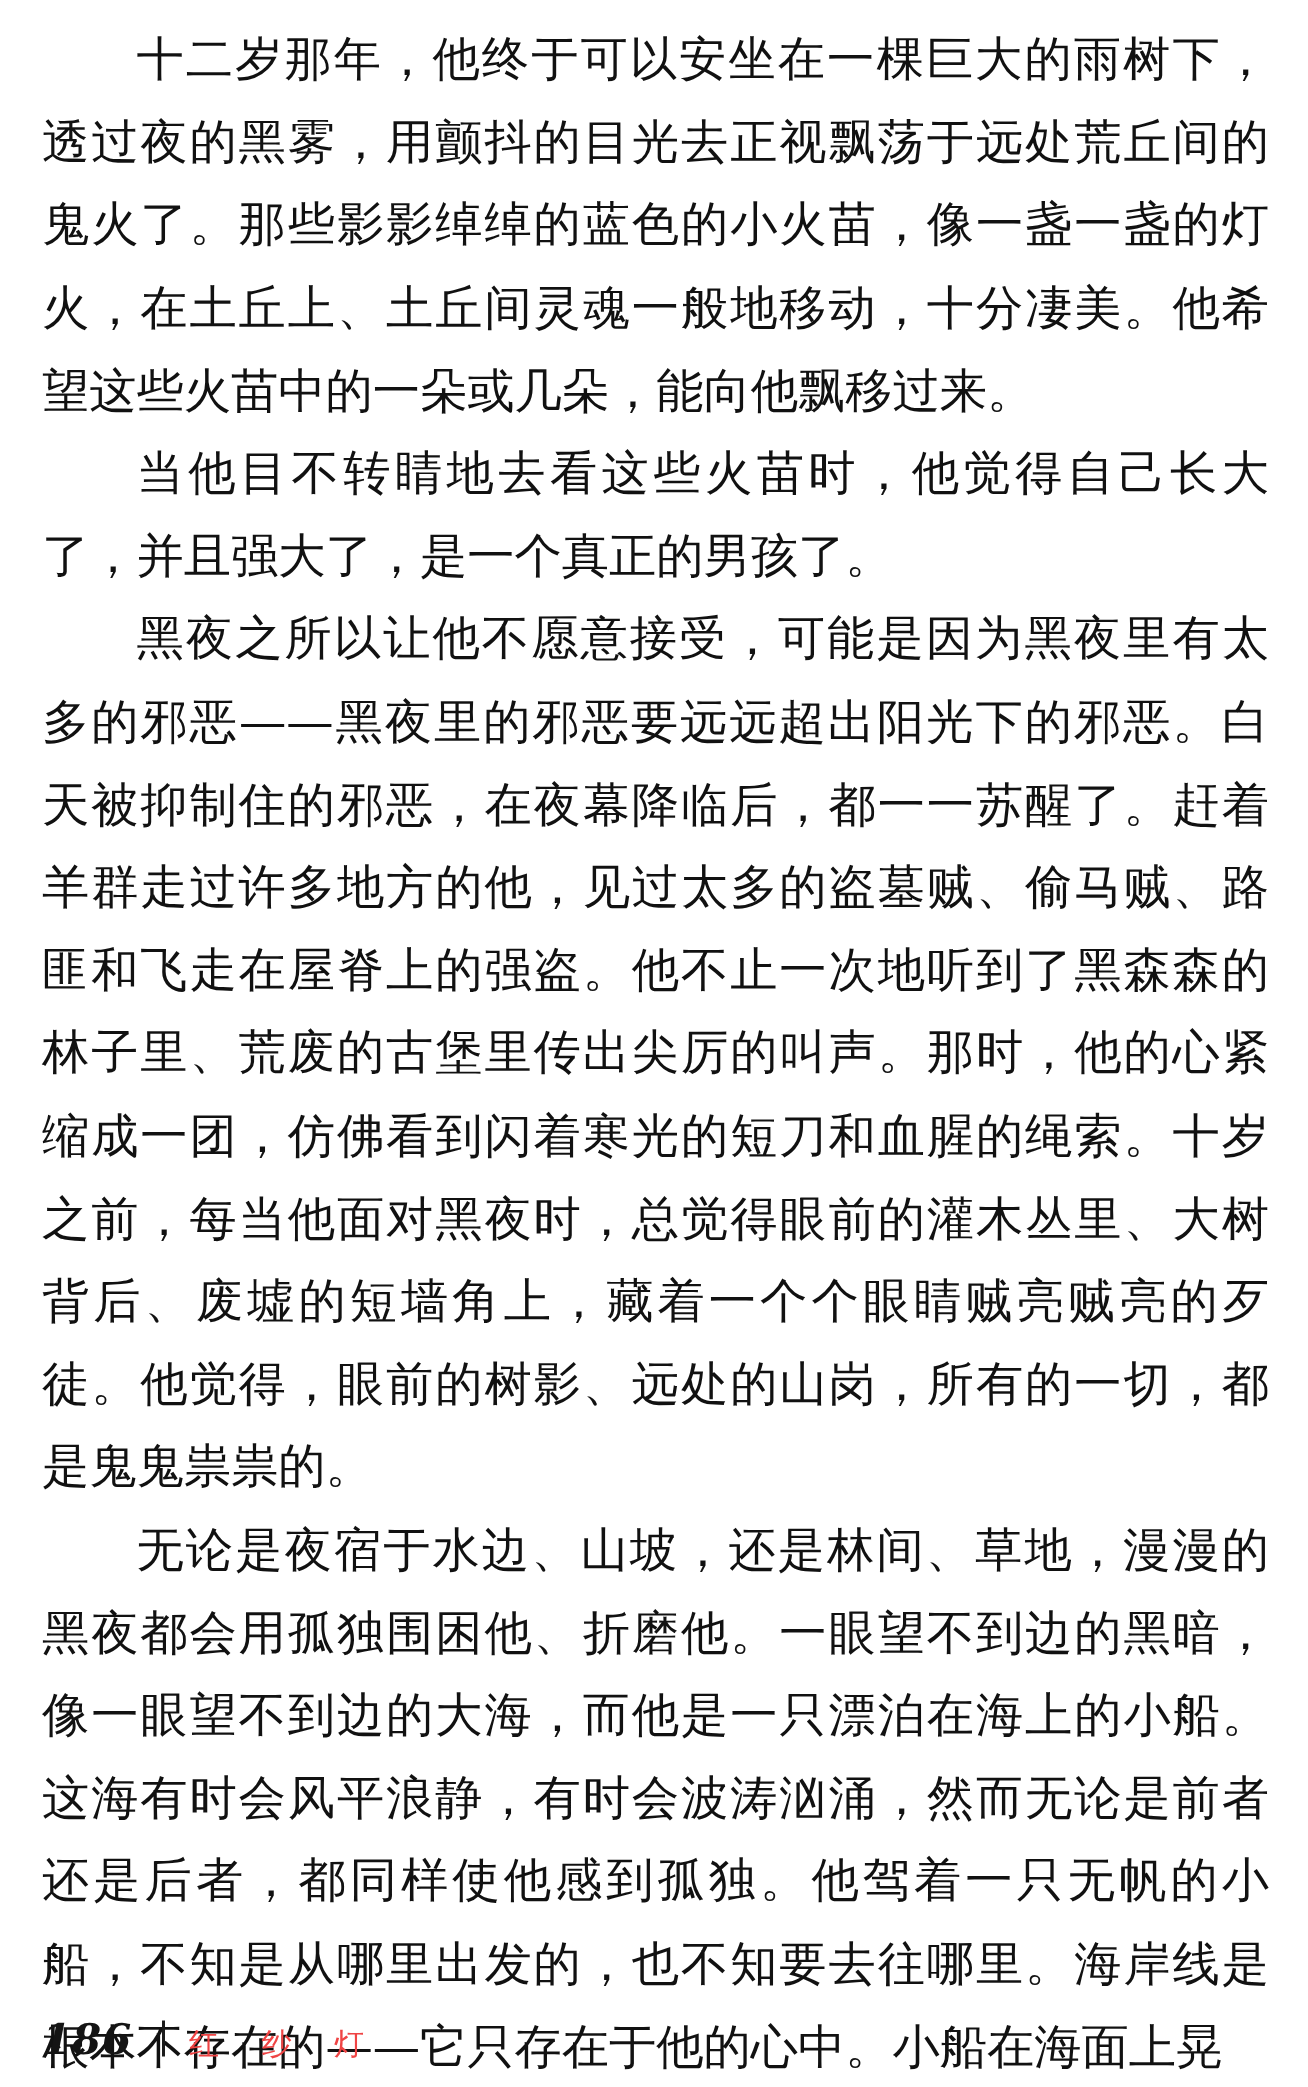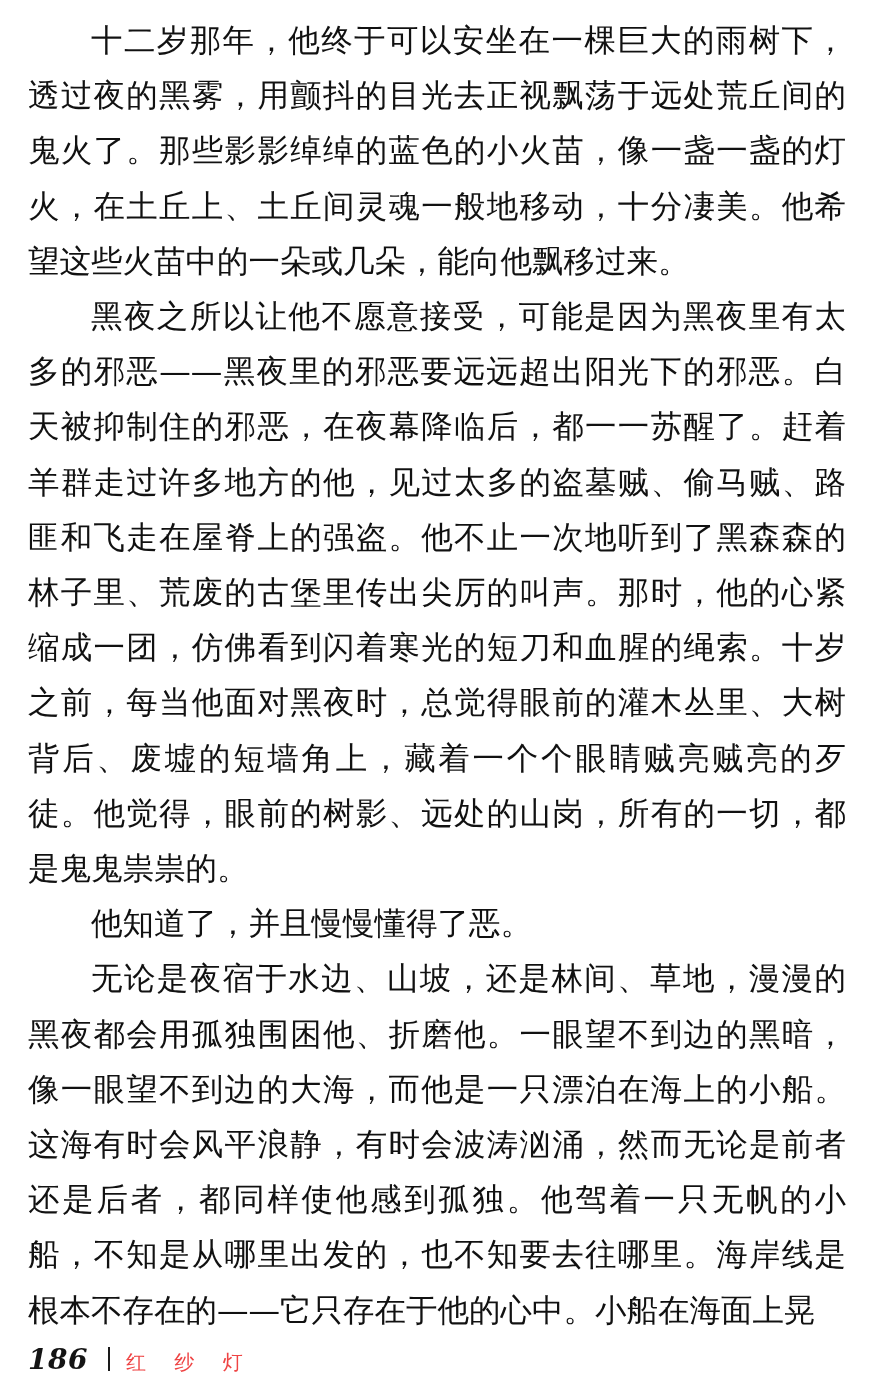--- a/index.html
+++ b/index.html
@@ -81,22 +81,22 @@
     letter-spacing: 11px;
   }
 </style>
 </head>
 <body>
 
 <div class="page">
 
   <div class="text-block">
     <p class="para">十二岁那年，他终于可以安坐在一棵巨大的雨树下，透过夜的黑雾，用颤抖的目光去正视飘荡于远处荒丘间的鬼火了。那些影影绰绰的蓝色的小火苗，像一盏一盏的灯火，在土丘上、土丘间灵魂一般地移动，十分凄美。他希望这些火苗中的一朵或几朵，能向他飘移过来。</p>
+    <p class="para">当他目不转睛地去看这些火苗时，他觉得自己长大了，并且强大了，是一个真正的男孩了。</p>
     <p class="para">黑夜之所以让他不愿意接受，可能是因为黑夜里有太多的邪恶——黑夜里的邪恶要远远超出阳光下的邪恶。白天被抑制住的邪恶，在夜幕降临后，都一一苏醒了。赶着羊群走过许多地方的他，见过太多的盗墓贼、偷马贼、路匪和飞走在屋脊上的强盗。他不止一次地听到了黑森森的林子里、荒废的古堡里传出尖厉的叫声。那时，他的心紧缩成一团，仿佛看到闪着寒光的短刀和血腥的绳索。十岁之前，每当他面对黑夜时，总觉得眼前的灌木丛里、大树背后、废墟的短墙角上，藏着一个个眼睛贼亮贼亮的歹徒。他觉得，眼前的树影、远处的山岗，所有的一切，都是鬼鬼祟祟的。</p>
-    <p class="para">他知道了，并且慢慢懂得了恶。</p>
     <p class="para">无论是夜宿于水边、山坡，还是林间、草地，漫漫的黑夜都会用孤独围困他、折磨他。一眼望不到边的黑暗，像一眼望不到边的大海，而他是一只漂泊在海上的小船。这海有时会风平浪静，有时会波涛汹涌，然而无论是前者还是后者，都同样使他感到孤独。他驾着一只无帆的小船，不知是从哪里出发的，也不知要去往哪里。海岸线是根本不存在的——它只存在于他的心中。小船在海面上晃</p>
   </div>
 
   <div class="footer">
     <span class="folio">186</span>
     <span class="folio-rule"></span>
     <span class="booktitle">红 纱 灯</span>
   </div>
 
 </div>

